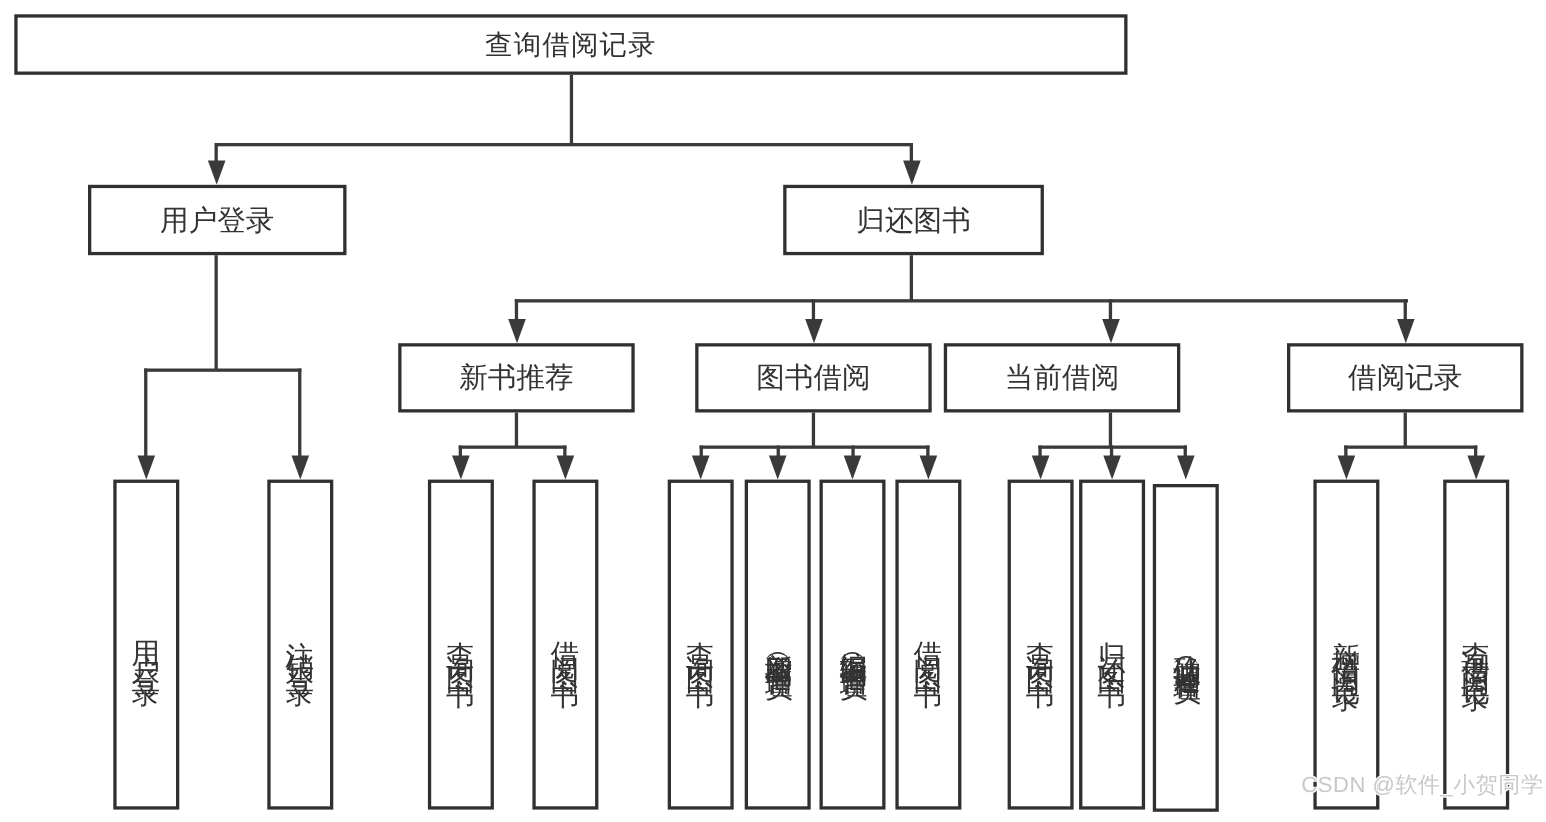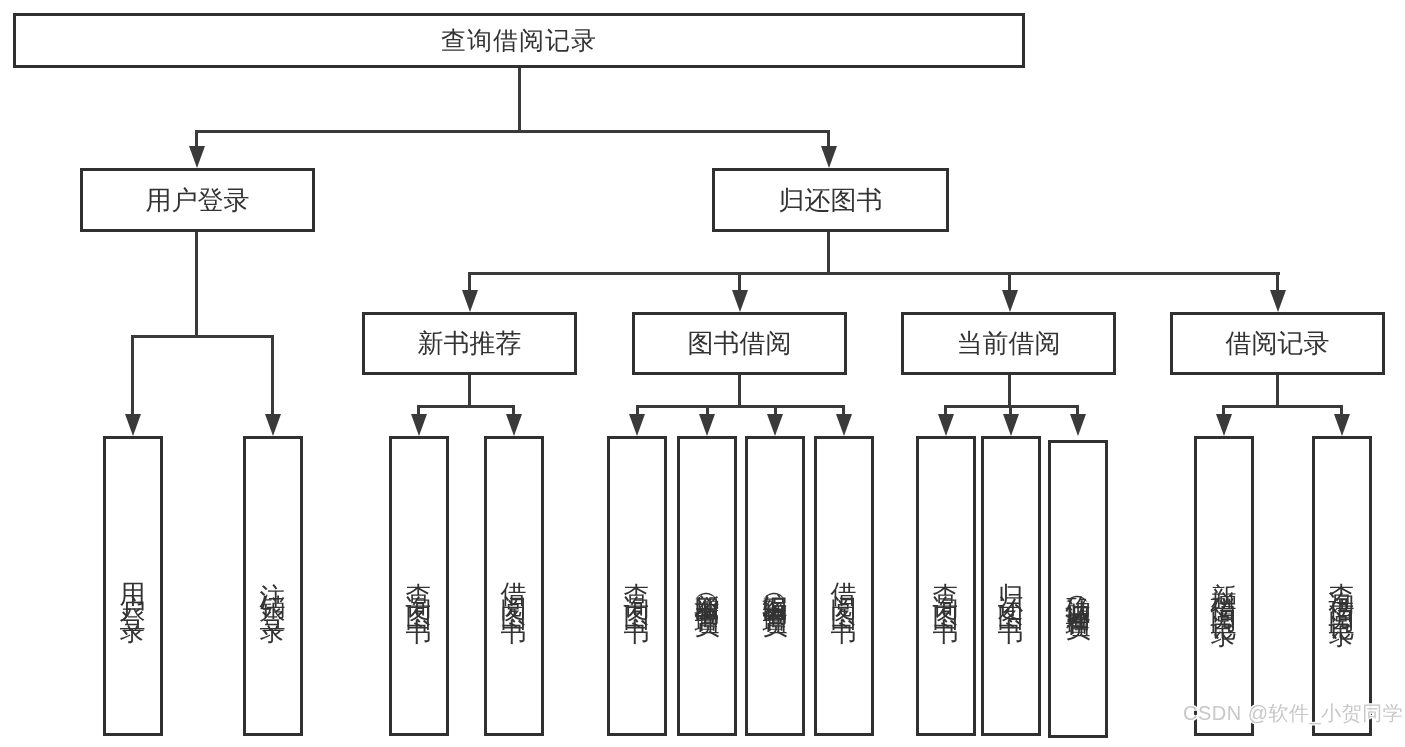--- a/index.html
+++ b/index.html
@@ -82,21 +82,21 @@
   <div class="ar" style="left:1002px;top:290px"></div>
   <div class="vl" style="left:1276px;top:272px;height:20px"></div>
   <div class="ar" style="left:1270px;top:290px"></div>
 
   <div class="bx" style="left:362px;top:312px;width:215px;height:63px">
     <span>新书推荐</span>
   </div>
   <div class="bx" style="left:632px;top:312px;width:215px;height:63px">
     <span>图书借阅</span>
   </div>
-  <div class="bx" style="left:901px;top:312px;width:215px;height:63px">
+  <div class="bx" style="left:858px;top:312px;width:215px;height:63px">
     <span>当前借阅</span>
   </div>
   <div class="bx" style="left:1170px;top:312px;width:215px;height:63px">
     <span>借阅记录</span>
   </div>
 
   <div class="vl" style="left:468px;top:373px;height:34px"></div>
   <div class="vl" style="left:738px;top:373px;height:34px"></div>
   <div class="vl" style="left:1008px;top:373px;height:34px"></div>
   <div class="vl" style="left:1276px;top:373px;height:34px"></div>

